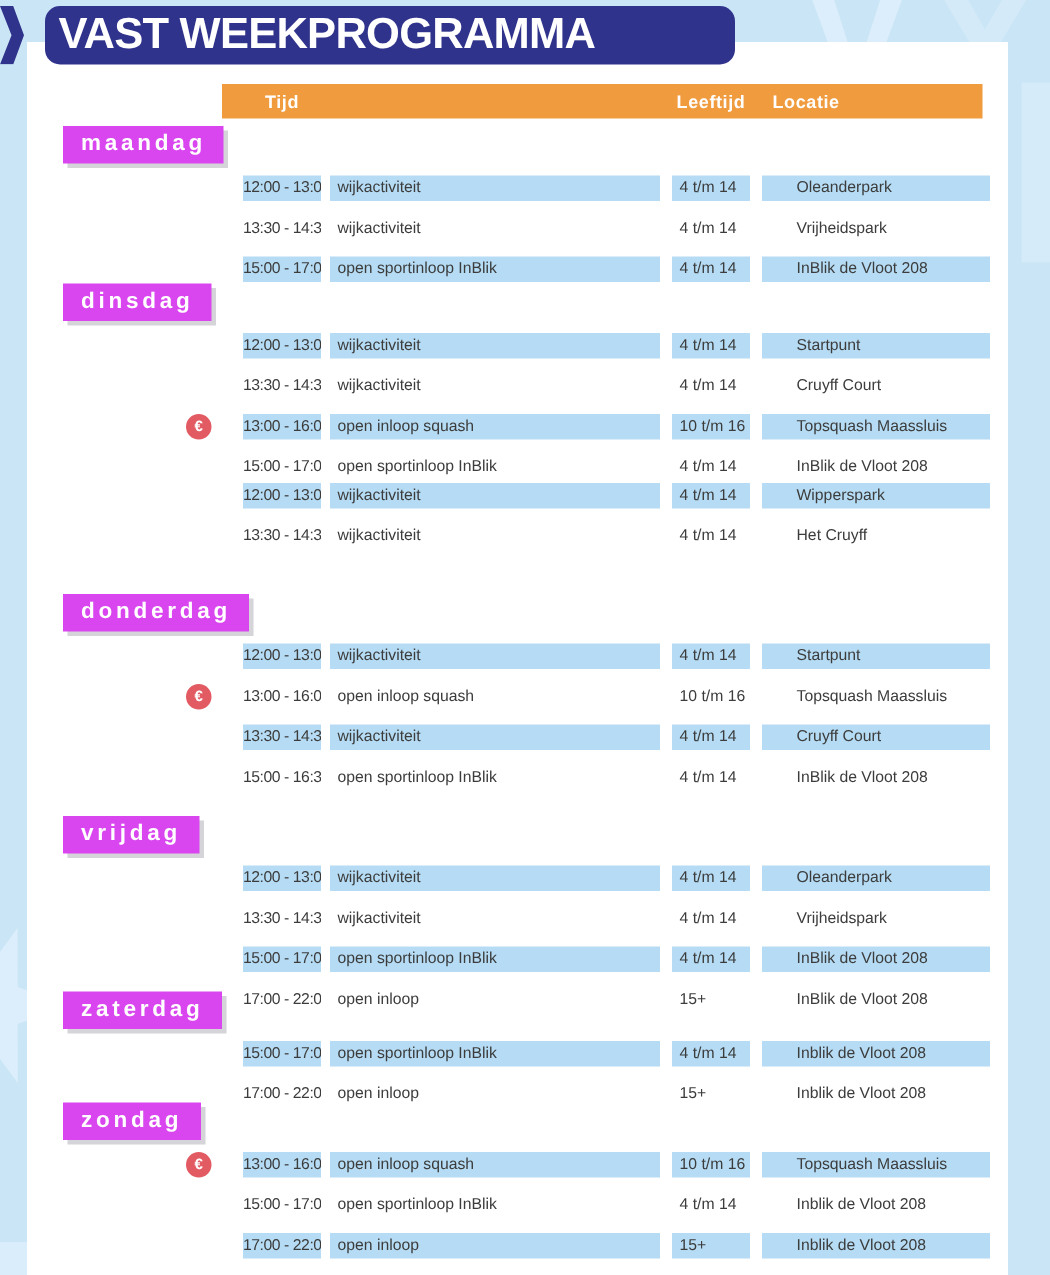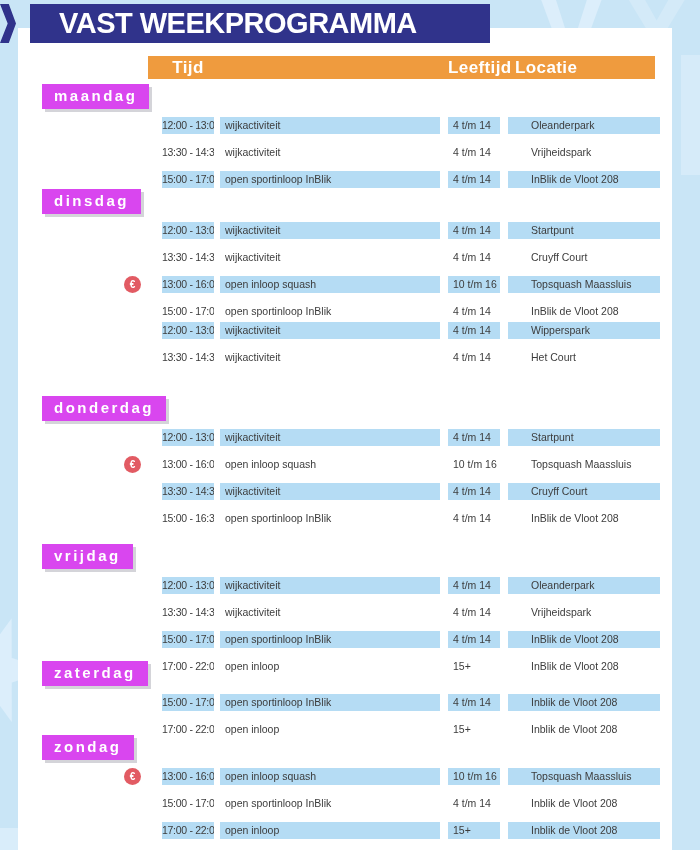--- a/index.html
+++ b/index.html
@@ -22,21 +22,21 @@
   
   .card {
     position:absolute; left:18px; top:28px; width:654px; height:822px;
     background:#ffffff; z-index:1;
   }
 
   
   .banner {
     position:absolute; left:30px; top:4px; width:460px; height:39px;
     background:#30338b; z-index:4;
-    display:flex; align-items:center; padding-left:29px;
+    display:flex; align-items:center; padding-left:9px;border-radius:10px;
   }
   .banner-title {
     color:#ffffff; font-size:29px; font-weight:bold; letter-spacing:-0.5px;
     white-space:nowrap;
   }
   .banner-notch {
     position:absolute; left:0; top:4px; width:16px; height:39px;
     background:#30338b; z-index:4;
     clip-path:polygon(0 0, 55% 0, 100% 50%, 55% 100%, 0 100%, 48% 50%);
   }
@@ -44,21 +44,21 @@
   
   .header-bar {
     position:absolute; left:148px; top:56px; width:507px; height:23px;
     background:#ef9b3e; z-index:2;
   }
   .header-grid {
     position:absolute; left:124px; top:56px; width:536px; height:23px; z-index:3;
     display:grid; grid-template-columns:38px 52px 6px 220px 8px 52px 8px 152px;
     align-items:center;
   }
-  .header-grid .h { color:#ffffff; font-size:17px; font-weight:bold; letter-spacing:0.4px; }
+  .header-grid .h { color:#ffffff; font-size:12px; font-weight:bold; letter-spacing:0.4px; }
   .h-tijd { grid-column:2; text-align:center; }
   .h-act  { grid-column:4; text-align:center; }
   .h-leef { grid-column:6; text-align:center; }
   .h-loc  { grid-column:8; text-align:left; padding-left:7px; }
 
   
   #schedule { position:absolute; left:18px; top:0; width:660px; z-index:2; }
   .day-section { position:absolute; left:0; width:660px; }
   .day-section:nth-of-type(1){ top:84px; }
   .day-section:nth-of-type(2){ top:189px; }
@@ -195,21 +195,21 @@
     <div class="cell c-act">wijkactiviteit</div>
     <div class="cell c-leef">4 t/m 14</div>
     <div class="cell c-loc">Wipperspark</div>
   </div>
 
   <div class="row">
 
     <div class="cell c-tijd">13:30 - 14:30</div>
     <div class="cell c-act">wijkactiviteit</div>
     <div class="cell c-leef">4 t/m 14</div>
-    <div class="cell c-loc">Het Court</div>
+    <div class="cell c-loc">Het Cruyff</div>
   </div>
 </div>
   </div>
 
   <div class="day-section">
     <div class="day-label">donderdag</div>
     <div class="rows">
   <div class="row hl">
 
     <div class="cell c-tijd">12:00 - 13:00</div>

